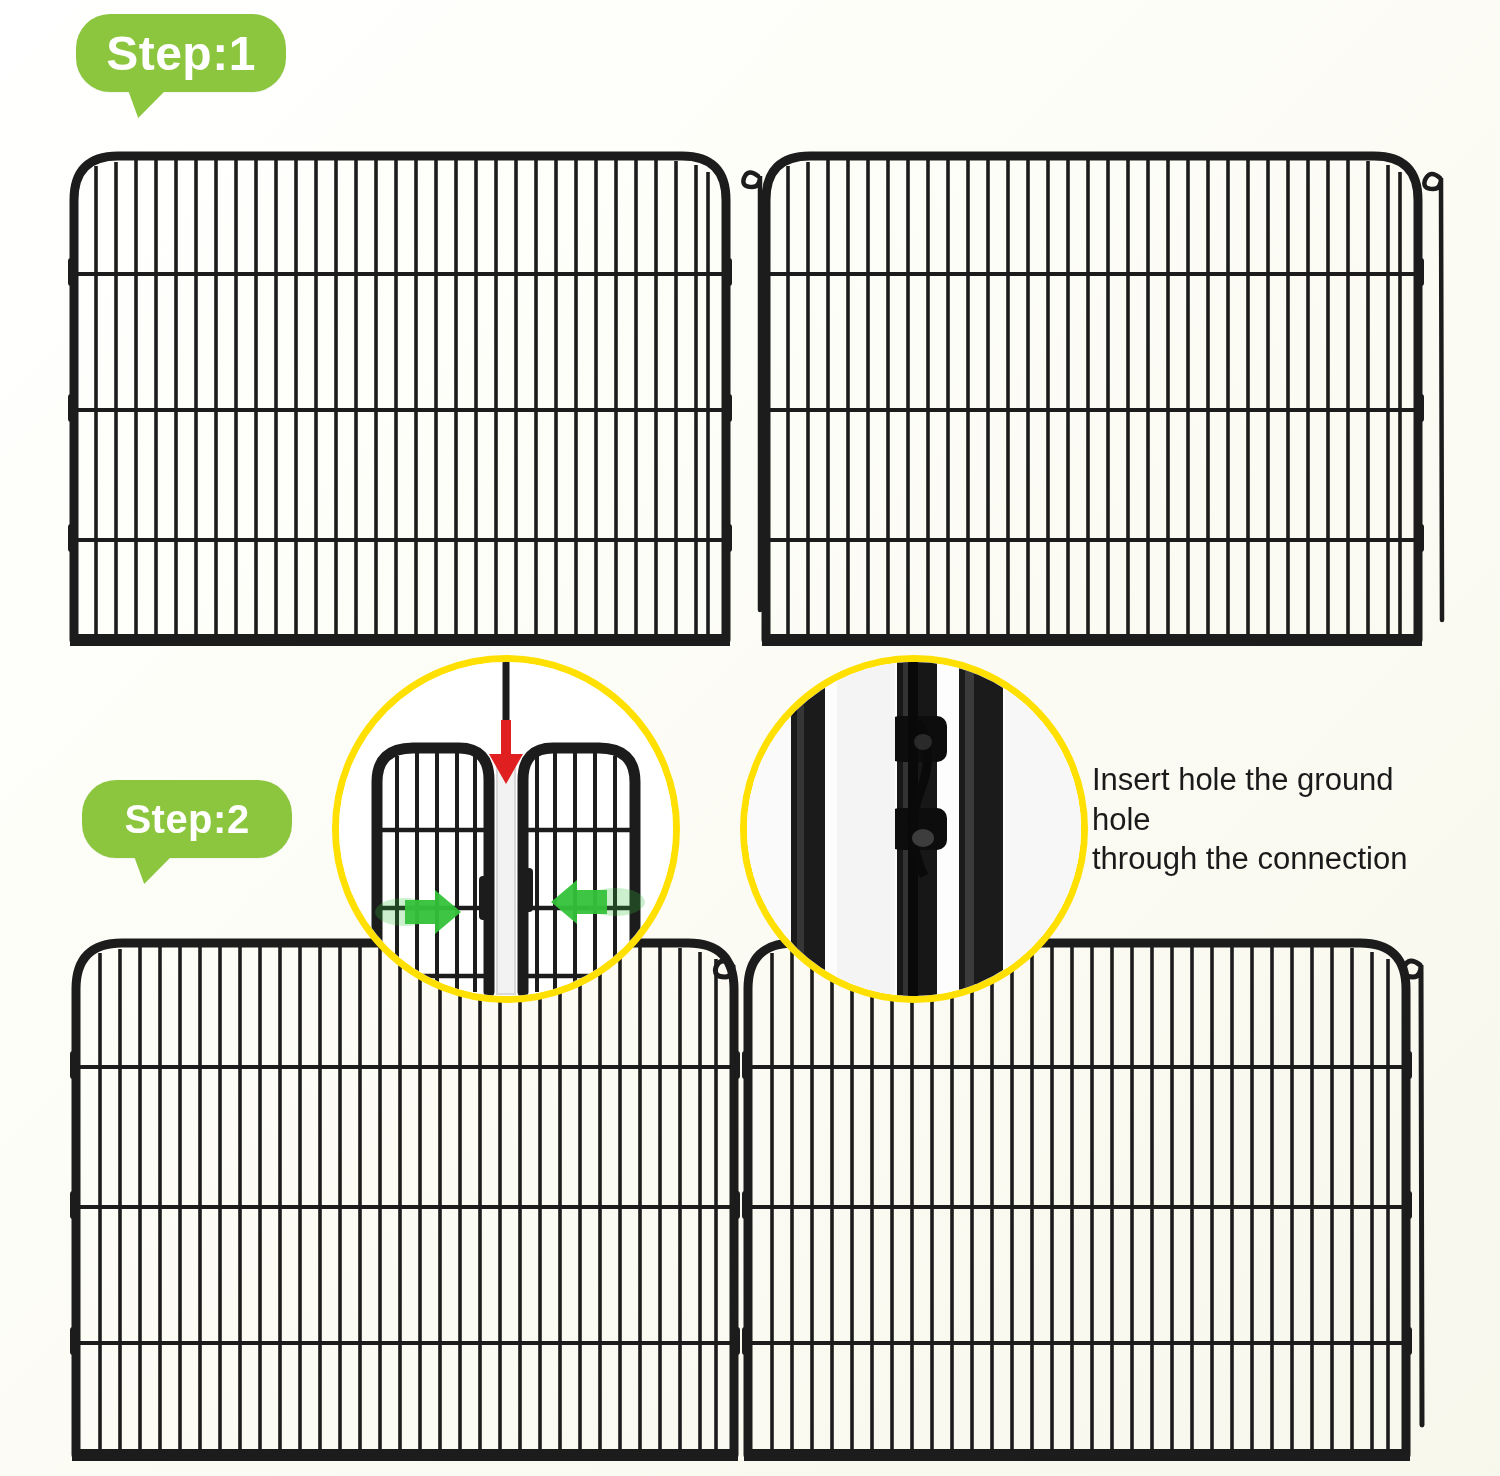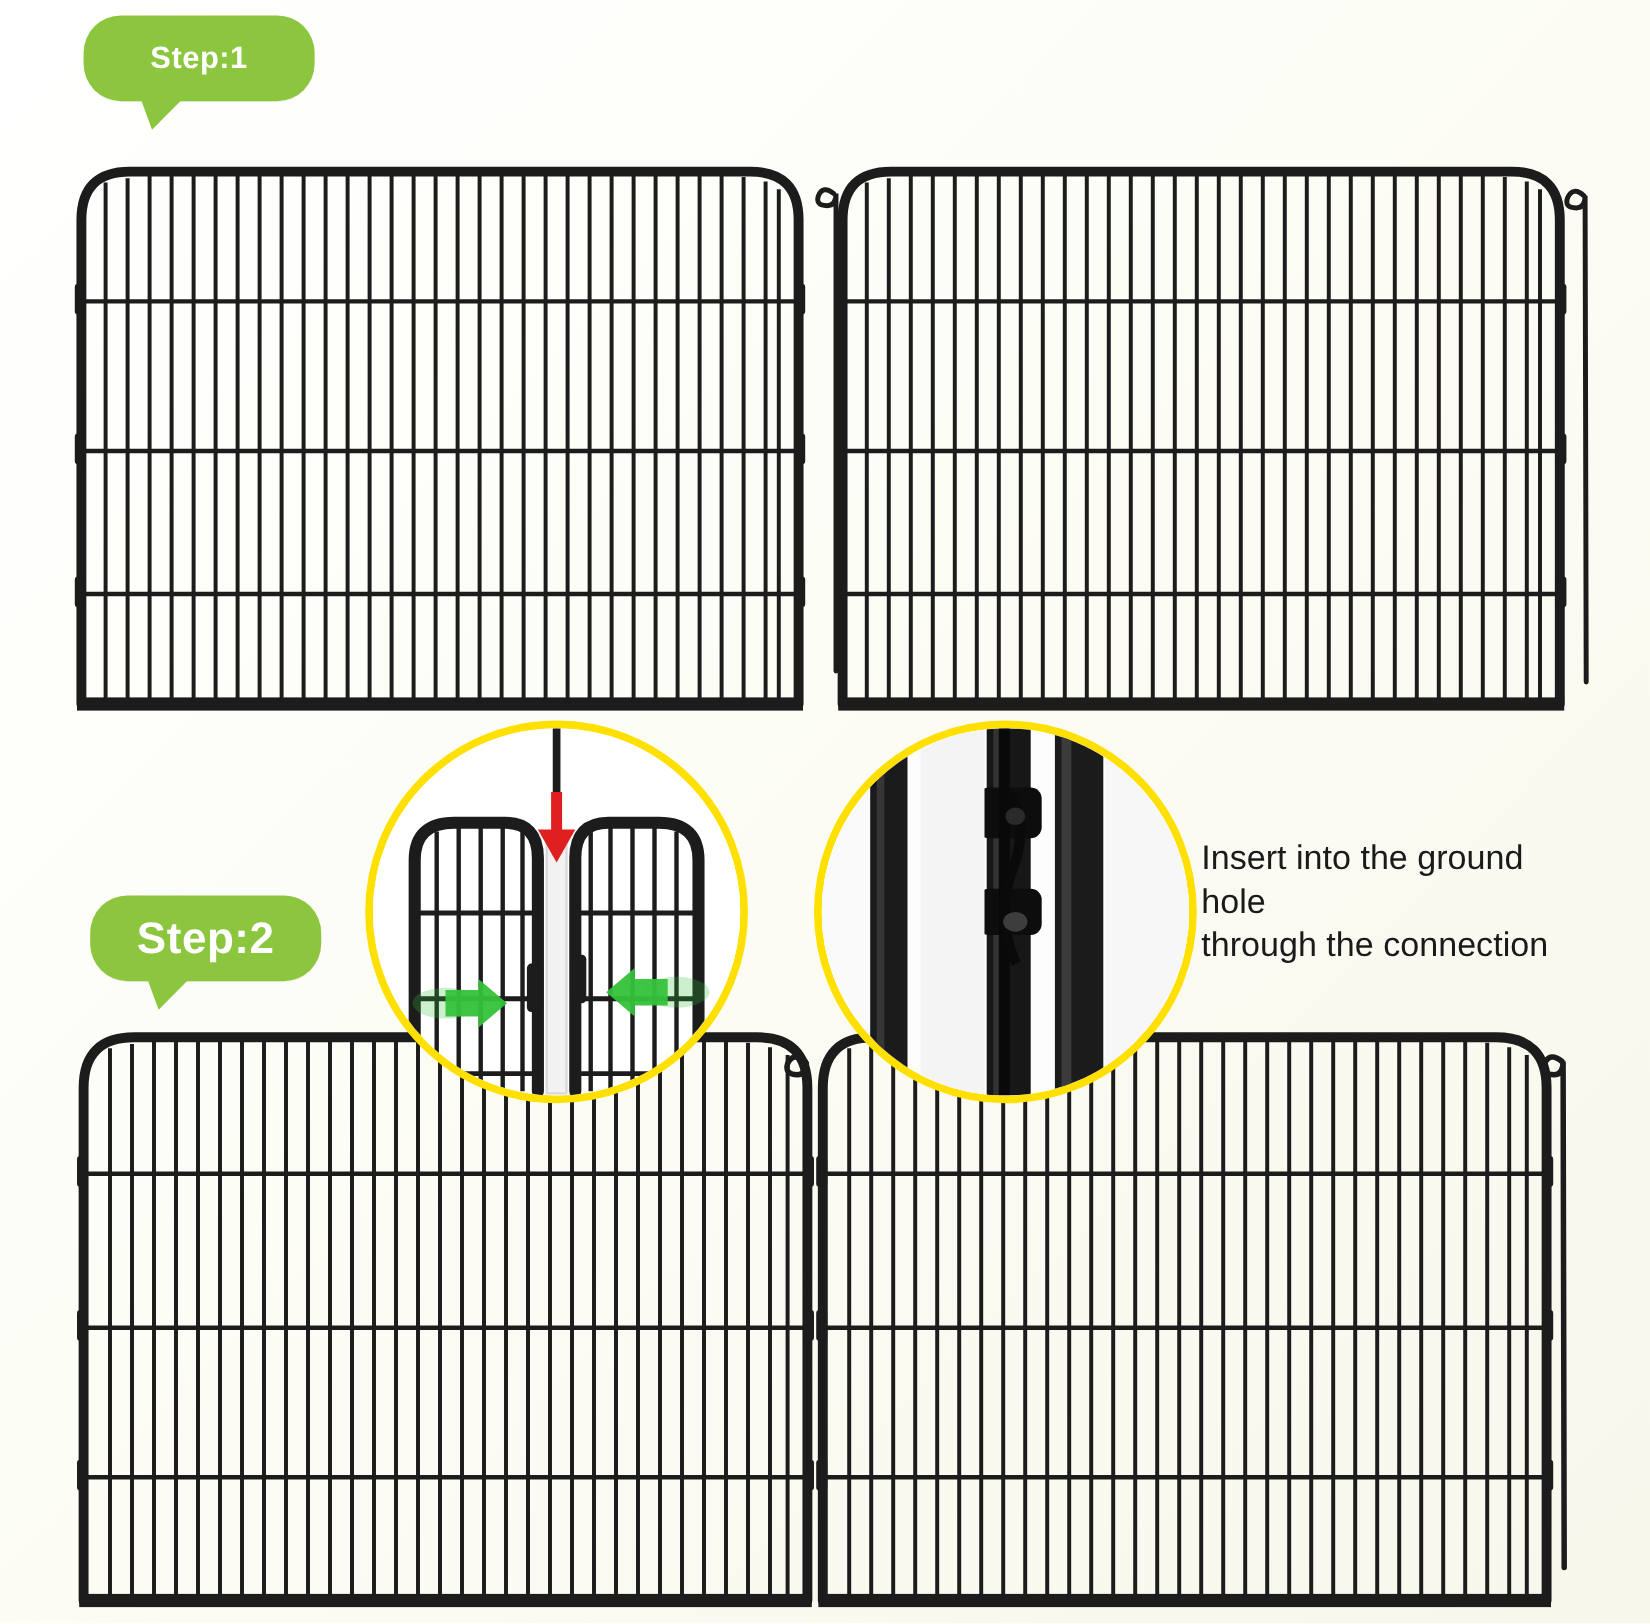--- a/index.html
+++ b/index.html
@@ -70,21 +70,21 @@
     line-height: 1.28;
     font-family: "Liberation Sans", sans-serif;
     width: 380px;
   }
 </style>
 </head>
 <body>
 
 <div id="page">
 
-  <div class="callout" style="left:76px; top:14px; width:210px; height:78px; font-size:28px;">
+  <div class="callout" style="left:76px; top:14px; width:210px; height:78px; font-size:48px;">
     <span>Step:1</span>
     <span class="tail"></span>
   </div>
 
   <div class="panel" style="left:60px; top:140px; width:680px; height:510px;">
     <svg width="680" height="510" viewBox="0 0 680 510">
       <g stroke="#1c1c1c" fill="none">
 
         <path d="M14,500 L14,60 Q14,16 58,16 L622,16 Q666,16 666,60 L666,500" stroke-width="9" stroke-linecap="round"></path>
 
@@ -201,21 +201,21 @@
       <g stroke="#1c1c1c" fill="none" stroke-width="4.5">
         <path d="M6,36 q-10,-8 -14,2 q-3,9 8,9 q8,0 8,-11 L8,470" stroke-linecap="round"></path>
       </g>
 
       <g stroke="#1c1c1c" fill="none" stroke-width="4.5">
         <path d="M688,38 q-10,-9 -15,2 q-3,9 8,9 q8,0 8,-11 L690,480" stroke-linecap="round"></path>
       </g>
     </svg>
   </div>
 
-  <div class="callout" style="left:82px; top:780px; width:210px; height:78px; font-size:40px;margin-top:34px;">
+  <div class="callout" style="left:82px; top:780px; width:210px; height:78px; font-size:40px;">
     <span>Step:2</span>
     <span class="tail"></span>
   </div>
 
   <div class="panel" style="left:62px; top:925px; width:690px; height:540px;">
     <svg width="690" height="540" viewBox="0 0 690 540">
       <g stroke="#1c1c1c" fill="none">
         <path d="M14,530 L14,64 Q14,18 60,18 L626,18 Q672,18 672,64 L672,530" stroke-width="9" stroke-linecap="round"></path>
         <rect x="10" y="524" width="666" height="12" fill="#1c1c1c" stroke="none"></rect>
         <g stroke-width="3.6">
@@ -419,18 +419,18 @@
       <ellipse cx="176" cy="176" rx="11" ry="9" fill="#585858" opacity="0.65"></ellipse>
       <ellipse cx="176" cy="80" rx="9" ry="8" fill="#4a4a4a" opacity="0.5"></ellipse>
 
       <rect x="90" y="0" width="58" height="334" fill="#f4f4f4"></rect>
       <rect x="258" y="0" width="80" height="334" fill="#f7f7f7"></rect>
       <rect x="0" y="0" width="44" height="334" fill="#fafafa"></rect>
     </svg>
   </div>
 
   <div class="instruction" style="left:1092px; top:760px;">
-    <div>Insert into the ground</div>
+    <div>Insert hole the ground</div>
     <div>hole</div>
     <div>through the connection</div>
   </div>
 
 </div>
 
 </body></html>

